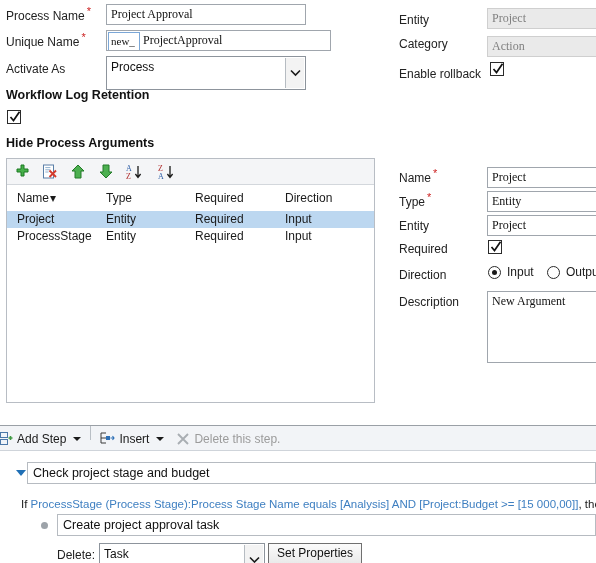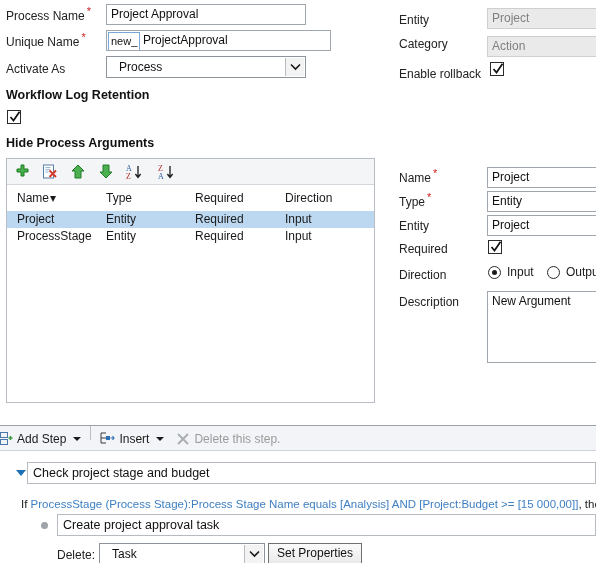--- a/index.html
+++ b/index.html
@@ -18,41 +18,41 @@
   .lbl { font-size: 12px; color: #222; white-space: nowrap; }
   .req { color: #cc2222; font-size: 11px; vertical-align: super; line-height: 0; margin-left: 2px; }
   .sect { font-size: 12.5px; font-weight: bold; color: #111; white-space: nowrap; }
 
   
   .tb {
     position: absolute;
     border: 1px solid #a0a6ad;
     background: #ffffff;
     height: 21px;
-    font-family: Liberation Sans, sans-serif;
+    font-family: Liberation Serif, serif;
     font-size: 12px;
     color: #111;
     padding: 2px 4px;
     line-height: 15px;
     white-space: nowrap;
     overflow: hidden;
   }
   .tb.disabled {
     background: #eaeaea;
     border: 1px solid #cfcfcf;
     color: #808080;
   }
   .ddl {
     position: absolute;
     border: 1px solid #8d949c;
     background: #ffffff;
-    height: 22px;
+    height: 34px;
     font-size: 12px;
     color: #111;
-    padding: 3px 12px;
+    padding: 3px 4px;
     line-height: 15px;
     white-space: nowrap;
     overflow: hidden;
   }
   .ddl .arrowbox {
     position: absolute;
     top: 1px; right: 1px; bottom: 1px;
     width: 19px;
     background: #f3f3f3;
     border-left: 1px solid #b6bcc2;

